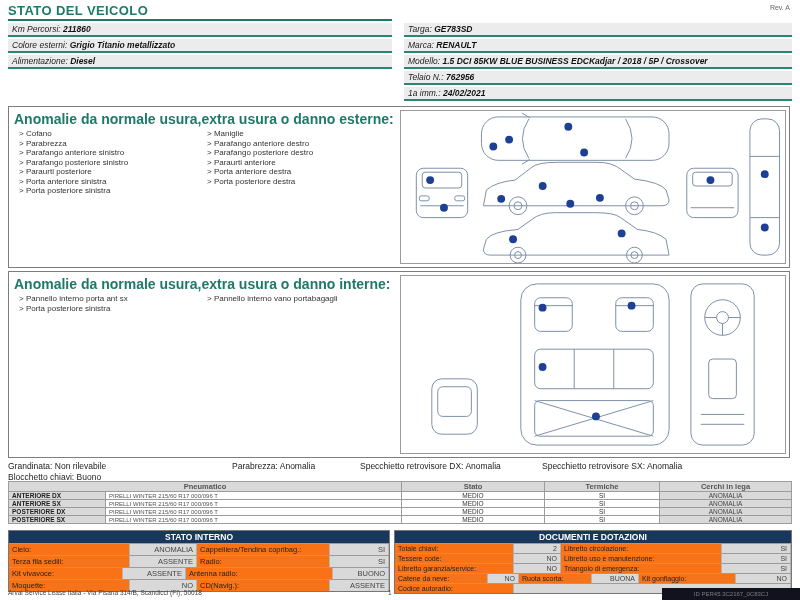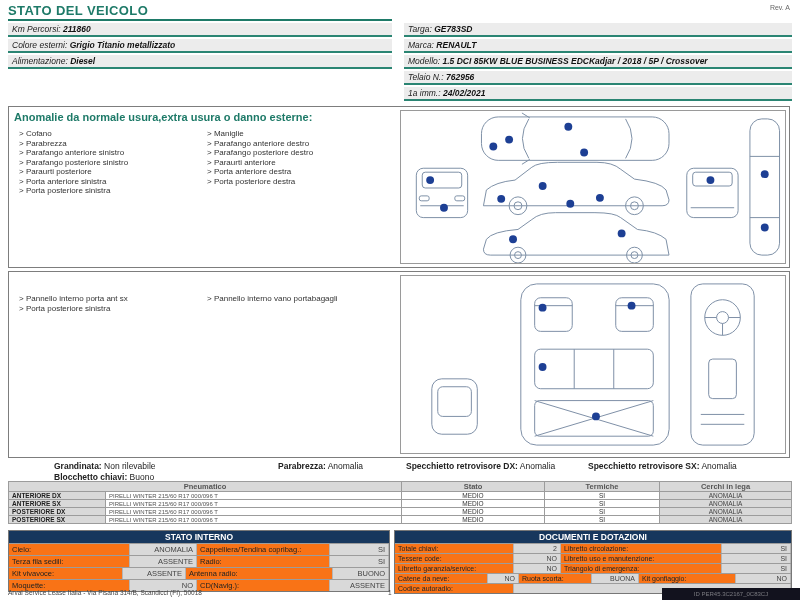--- a/index.html
+++ b/index.html
@@ -12,36 +12,36 @@
 
   .fields { position: absolute; font-style: italic; }
   .fields-left { left: 8px; top: 23px; width: 384px; }
   .fields-right { left: 404px; top: 23px; width: 388px; }
   .frow { background: #ECECEC; border-bottom: 2px solid #2B8573; padding: 1px 4px; font-size: 8.5px; margin-bottom: 2px; min-height: 12px; line-height: 10px; color: #222; }
   .frow .val { font-weight: bold; color: #111; }
 
   .abox { position: absolute; left: 8px; width: 782px; border: 1px solid #7d7d7d; background: #fff; }
   .box-external { top: 106px; height: 162px; }
   .box-internal { top: 271px; height: 187px; }
-  .abox-title { font-size: 11px; font-weight: bold; color: #1E7A68; padding: 4px 5px 2px; }
+  .abox-title { font-size: 14px; font-weight: bold; color: #1E7A68; padding: 4px 5px 2px; }
   .alist { position: absolute; top: 22px; font-size: 8px; line-height: 9.5px; color: #333; }
   .alist.c1 { left: 10px; width: 185px; }
   .alist.c2 { left: 198px; width: 150px; }
   .alist li { list-style: none; }
   .alist li::before { content: "> "; color: #333; }
 
   .diagram-box { position: absolute; top: 3px; right: 3px; border: 1px solid #9a9a9a; background: #fff; }
   .diag-ext { width: 386px; height: 154px; }
   .diag-int { width: 386px; height: 179px; }
   .diagram-box svg { width: 100%; height: 100%; display: block; }
 
   .checks { position: absolute; left: 8px; top: 461px; width: 784px; font-size: 8.5px; color: #222; }
   .checks-row { display: flex; }
   .chk { white-space: nowrap; }
-  .chk .lab { font-weight: bold; margin-left: 46px; }
+  .chk .lab { font-weight: normal; }
   .checks-row .w1 { width: 224px; } .checks-row .w2 { width: 128px; } .checks-row .w3 { width: 182px; }
   .checks-row2 { margin-top: 1px; }
 
   table.tires { position: absolute; left: 8px; top: 481px; width: 784px; border-collapse: collapse; }
   table.tires th, table.tires td { border: 1px solid #9c9c9c; padding: 0 3px; }
   table.tires th { background: #D9D9D9; color: #555; font-size: 7.5px; font-weight: bold; text-align: center; height: 10px; }
   table.tires td { height: 8px; font-size: 6.5px; color: #333; }
   table.tires td.pos { background: #D9D9D9; font-weight: bold; font-size: 6.5px; color: #222; }
   table.tires td.tdesc { font-size: 6px; color: #555; }
   table.tires td.c { text-align: center; }
@@ -150,20 +150,21 @@
             <circle cx="222" cy="124" r="4"></circle>
           <circle cx="312" cy="70" r="4"></circle>
             <circle cx="367" cy="64" r="4"></circle>
           <circle cx="367" cy="118" r="4"></circle>
         </g>
       </svg>
     </div>
   </div>
 
   <div class="abox box-internal">
+    <div class="abox-title">Anomalie da normale usura,extra usura o danno interne:</div>
     <ul class="alist c1">
       <li>Pannello interno porta ant sx</li>
       <li>Porta posteriore sinistra</li>
     </ul>
     <ul class="alist c2">
       <li>Pannello interno vano portabagagli</li>
     </ul>
     <div class="diagram-box diag-int">
       <svg viewBox="0 0 386 179" preserveAspectRatio="xMidYMid meet">
         <g stroke="#7D8FA6" fill="none" stroke-width="1">

